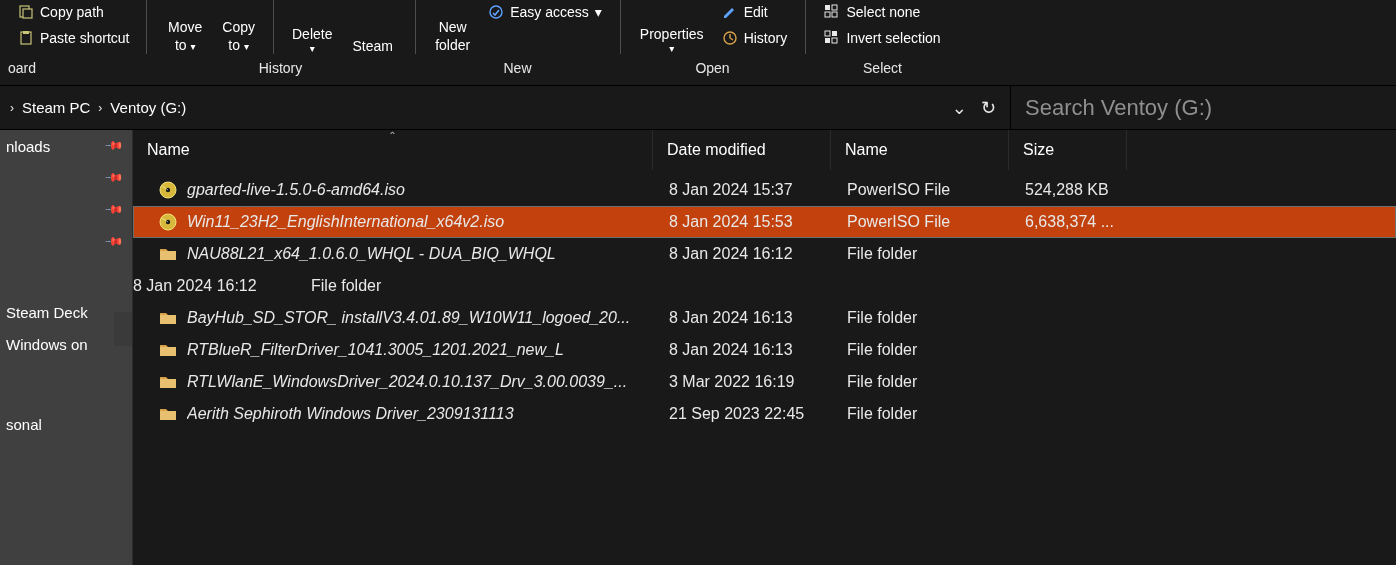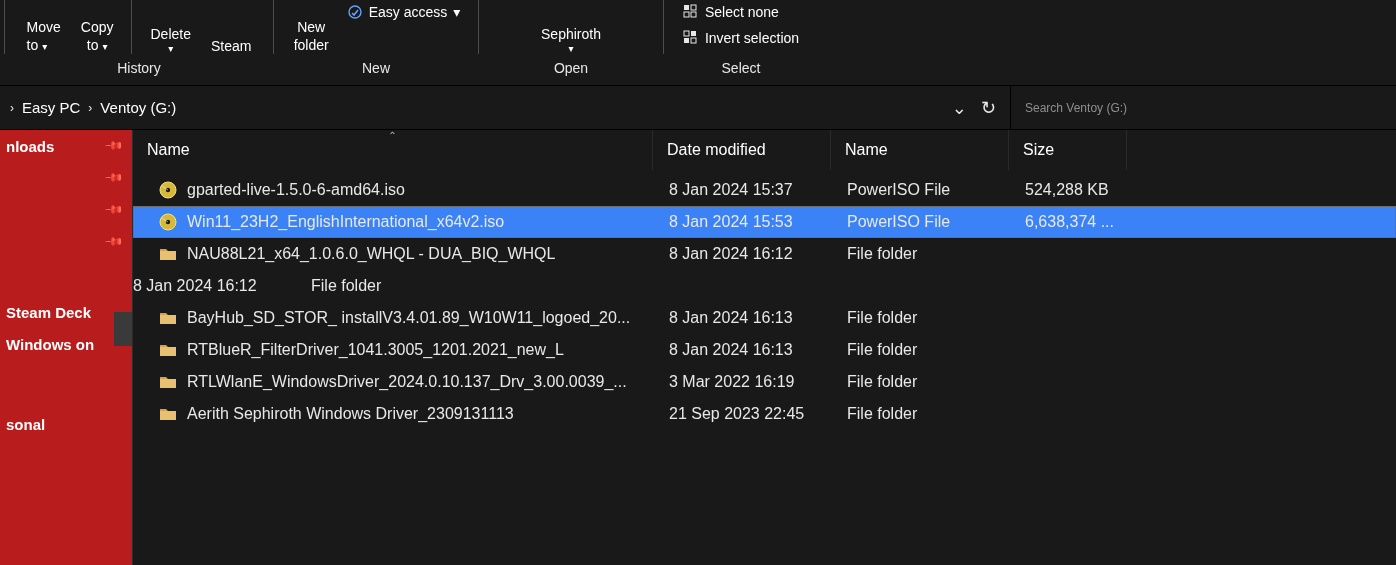--- a/index.html
+++ b/index.html
@@ -16,65 +16,90 @@
   .rbtn-small { display:flex; align-items:center; gap:6px; height:24px; padding:0 6px; white-space:nowrap; }
   .rbtn-col { display:flex; flex-direction:column; gap:2px; }
   .ico { width:16px; height:16px; display:inline-flex; align-items:center; justify-content:center; font-size:14px; }
 
   
   .addrbar { display:flex; align-items:center; height:44px; border-bottom:1px solid #000; }
   .addr-path { flex:1 1 auto; display:flex; align-items:center; gap:8px; padding:0 10px; height:100%; color:#ffffff; }
   .addr-sep { color:#e8e8e8; font-size:12px; }
   .addr-right { display:flex; align-items:center; gap:14px; padding:0 14px 0 6px; height:100%; }
   .search-wrap { width:386px; height:100%; border-left:1px solid #000; display:flex; align-items:center; padding:0 14px; }
-  .search-input { background:transparent; border:none; outline:none; color:#e8e8e8; font-size:12px; width:100%; }
+  .search-input { background:transparent; border:none; outline:none; color:#e8e8e8; font-size:22px; width:100%; }
   .search-input::placeholder { color:#8f8f8f; }
 
   
   .main { display:flex; height:calc(565px - 86px - 44px); }
-  .sidebar { width:132px; background:#b91c1c; color:#ffffff; font-size:15px; position:relative;font-weight:bold; }
+  .sidebar { width:132px; background:#404040; color:#ffffff; font-size:15px; position:relative; }
   .sb-row { display:flex; align-items:center; height:32px; padding:0 10px 0 6px; justify-content:space-between; white-space:nowrap; overflow:hidden; }
   .sb-row .txt { overflow:hidden; text-overflow:clip; }
   .pin { font-size:12px; color:#bfbfbf; transform:rotate(45deg); display:inline-block; }
   .sb-scroll-ind { position:absolute; right:0; top:182px; width:18px; height:34px; background:#3a3a3a; }
   .sidebar-border { width:1px; background:#2c2c2c; }
 
   .listpane { flex:1 1 auto; display:flex; flex-direction:column; }
   .cols { display:flex; align-items:center; height:40px; color:#ffffff; font-size:16px; }
   .col { display:flex; align-items:center; height:100%; border-right:1px solid #2a2a2a; padding:0 14px; }
   .col-name { width:520px; position:relative; }
   .col-date { width:178px; }
   .col-type { width:178px; }
   .col-size { width:118px; }
   .sort-caret { position:absolute; left:50%; top:0; transform:translateX(-50%); font-size:10px; color:#bcbcbc; }
 
   .rows { padding-top:4px; }
   .row { display:flex; align-items:center; height:32px; font-size:16px; }
-  .row.selected { outline:1px solid #6e6e6e; outline-offset:-1px; background:#3b82f6; }
+  .row.selected { outline:1px solid #6e6e6e; outline-offset:-1px; background:#c2410c; }
   .cell-name { width:536px; padding-left:26px; display:flex; align-items:center; gap:10px; overflow:hidden; white-space:nowrap; }
-  .cell-name .fname { overflow:hidden; text-overflow:ellipsis; }
+  .cell-name .fname { overflow:hidden; text-overflow:ellipsis;font-style:italic; }
   .cell-date { width:178px; }
   .cell-type { width:178px; }
   .cell-size { width:118px; text-align:left; white-space:nowrap; overflow:hidden; text-overflow:ellipsis; }
   .fi { width:18px; height:18px; display:inline-flex; align-items:center; justify-content:center; flex:0 0 18px; }
 
   svg { display:block; }
 </style>
 </head>
 <body>
 
 <div class="ribbon">
 
+  <div class="ribbon-group" style="align-items:flex-start; padding-left:6px;">
+    <div class="ribbon-group-buttons">
+      <div class="rbtn-col">
+        <div class="rbtn-small">
+          <span class="ico">
+            <svg width="16" height="16" viewBox="0 0 16 16">
+                <rect x="2" y="2" width="9" height="11" fill="none" stroke="#c7c377" stroke-width="1.2"></rect>
+                <rect x="5" y="5" width="9" height="9" fill="#191919" stroke="#c7c377" stroke-width="1.2"></rect>
+              </svg>
+          </span>
+          <span>Copy path</span>
+        </div>
+        <div class="rbtn-small">
+          <span class="ico">
+            <svg width="16" height="16" viewBox="0 0 16 16">
+                <rect x="3" y="2" width="10" height="12" fill="none" stroke="#c7c377" stroke-width="1.2"></rect>
+                <rect x="5" y="1" width="6" height="3" fill="#c7c377"></rect>
+              </svg>
+          </span>
+          <span>Paste shortcut</span>
+        </div>
+      </div>
+    </div>
+    <div class="ribbon-group-label" style="align-self:flex-start; padding-left:2px;">oard</div>
+  </div>
 
   <div class="ribbon-sep"></div>
 
   <div class="ribbon-group" style="width:260px;">
     <div class="ribbon-group-buttons">
       <div class="rbtn-v">
-        <span style="text-align:left; line-height:18px;">Move<br>to <span class="caret">▾</span></span>
+        <span style="text-align:center; line-height:18px;">Move<br>to <span class="caret">▾</span></span>
       </div>
       <div class="rbtn-v">
         <span style="text-align:center; line-height:18px;">Copy<br>to <span class="caret">▾</span></span>
       </div>
       <div class="ribbon-sep" style="margin:0 6px;"></div>
       <div class="rbtn-v">
         <span>Delete</span>
         <span class="caret">▾</span>
       </div>
       <div class="rbtn-v">
@@ -105,22 +130,41 @@
       </div>
     </div>
     <div class="ribbon-group-label">New</div>
   </div>
 
   <div class="ribbon-sep"></div>
 
   <div class="ribbon-group" style="width:176px;">
     <div class="ribbon-group-buttons">
       <div class="rbtn-v">
-        <span>Sephiroth</span>
+        <span>Properties</span>
         <span class="caret">▾</span>
+      </div>
+      <div class="rbtn-col">
+        <div class="rbtn-small">
+          <span class="ico">
+            <svg width="16" height="16" viewBox="0 0 16 16">
+                <path d="M2 12l8-8 2 2-8 8H2v-2z" fill="#5ea3ff"></path>
+              </svg>
+          </span>
+          <span>Edit</span>
+        </div>
+        <div class="rbtn-small">
+          <span class="ico">
+            <svg width="16" height="16" viewBox="0 0 16 16">
+                <circle cx="8" cy="8" r="6" fill="none" stroke="#d6a24a" stroke-width="1.4"></circle>
+                <path d="M8 4v4l3 2" fill="none" stroke="#d6a24a" stroke-width="1.4"></path>
+              </svg>
+          </span>
+          <span>History</span>
+        </div>
       </div>
     </div>
     <div class="ribbon-group-label">Open</div>
   </div>
 
   <div class="ribbon-sep"></div>
 
   <div class="ribbon-group" style="width:146px;">
     <div class="ribbon-group-buttons">
       <div class="rbtn-col">
@@ -148,21 +192,21 @@
         </div>
       </div>
     </div>
     <div class="ribbon-group-label">Select</div>
   </div>
 </div>
 
 <div class="addrbar">
   <div class="addr-path">
     <span class="addr-sep">›</span>
-    <span>Easy PC</span>
+    <span>Steam PC</span>
     <span class="addr-sep">›</span>
     <span>Ventoy (G:)</span>
   </div>
   <div class="addr-right">
     <span style="font-size:18px;">⌄</span>
     <span style="font-size:18px;">↻</span>
   </div>
   <div class="search-wrap">
     <input class="search-input" placeholder="Search Ventoy (G:)" style="">
   </div>

